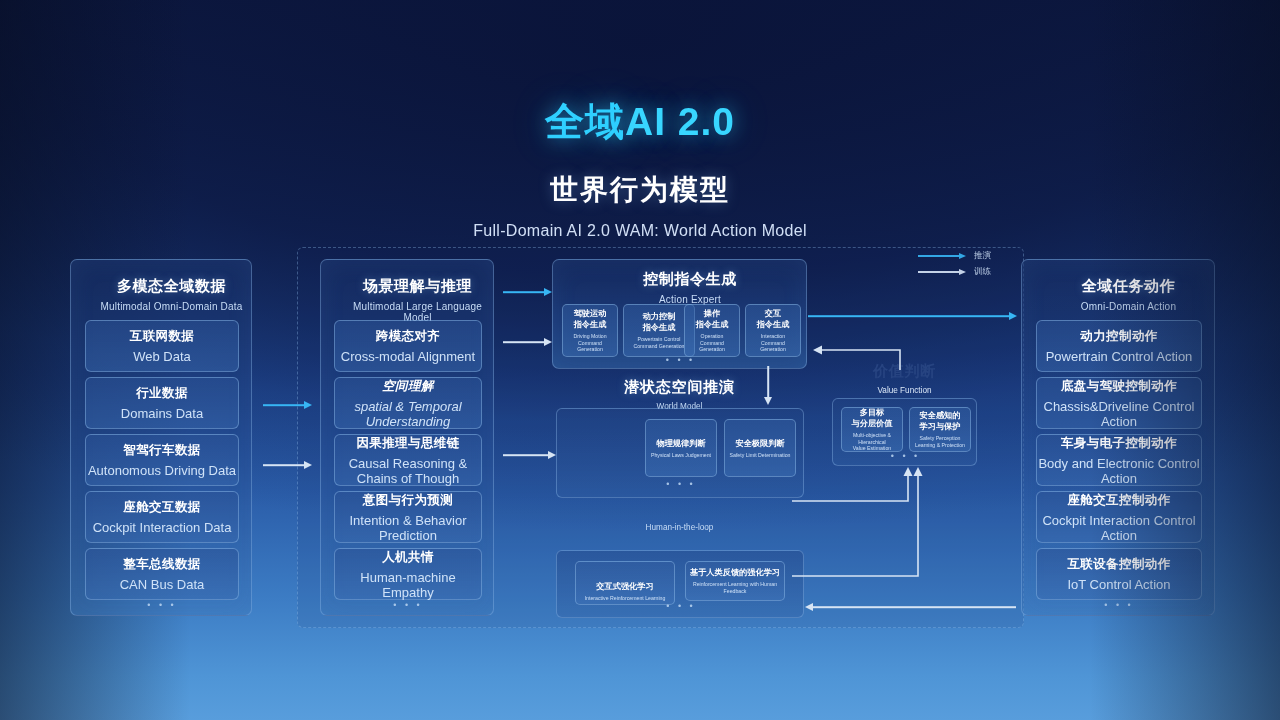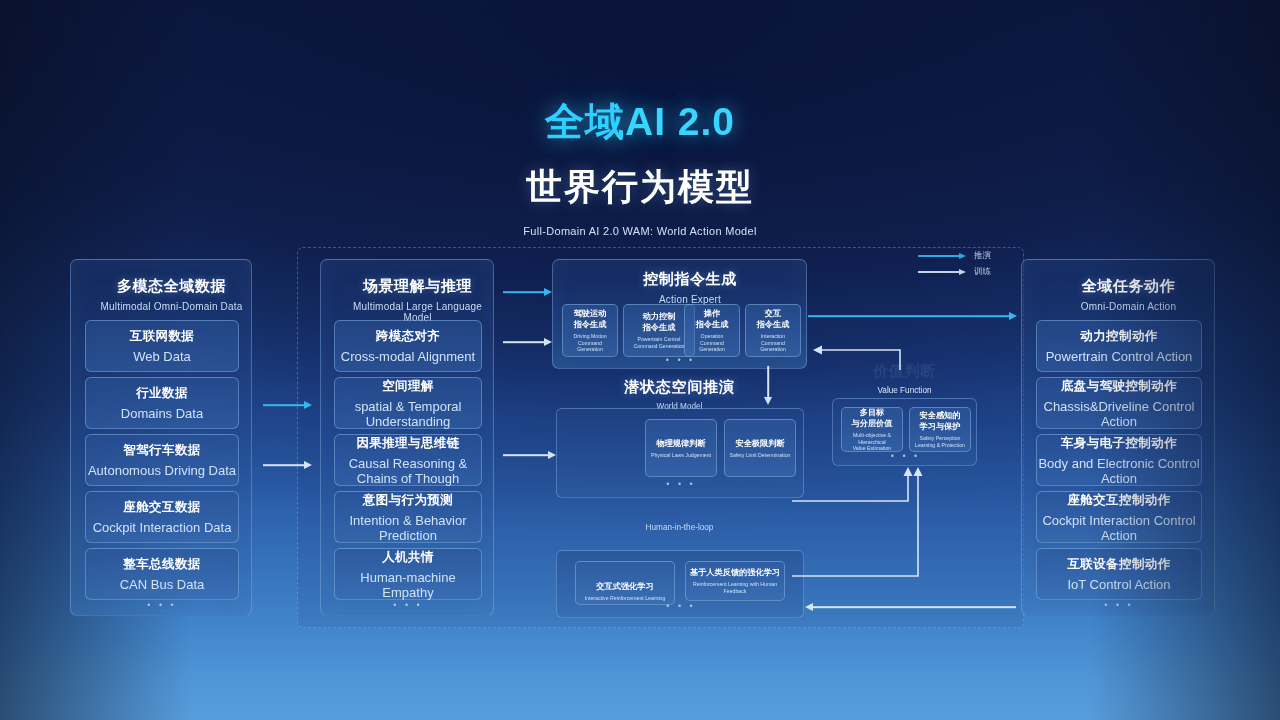--- a/index.html
+++ b/index.html
@@ -33,26 +33,26 @@
   
   .header { position:absolute; top:0; left:0; width:1280px; text-align:center; z-index:6; }
   .title-cn {
     margin-top: 95px;
     font-size: 39px; font-weight: 700; letter-spacing: 1px;
     color: #2fd0ff;
     text-shadow: 0 0 18px rgba(47,208,255,.55), 0 0 42px rgba(47,208,255,.25);
   }
   .title-cn .en { color:#38d6ff; }
   .subtitle-cn {
-    margin-top: 14px;
-    font-size: 36px; font-weight: 700; color:#ffffff; letter-spacing: 2px;
+    margin-top: 22px;
+    font-size: 28px; font-weight: 700; color:#ffffff; letter-spacing: 2px;
     text-shadow: 0 0 14px rgba(140,200,255,.35);
   }
   .subtitle-en {
-    margin-top: 13px; font-size: 11px; color:#dceaff; font-weight:400; letter-spacing:.3px;
+    margin-top: 13px; font-size: 16px; color:#dceaff; font-weight:400; letter-spacing:.3px;
     opacity:.95;
   }
 
   
   .panel {
     position:absolute; border-radius:7px;
     border:1px solid rgba(140,185,235,0.40);
     background: linear-gradient(180deg, rgba(24,48,104,0.62) 0%, rgba(36,76,146,0.50) 55%, rgba(58,114,180,0.42) 100%);
     box-shadow: inset 0 0 26px rgba(90,150,220,0.10);
     padding-left: 21px;
@@ -190,21 +190,21 @@
 
   <div class="panel" style="left:320px; top:259px; width:174px; height:357px;">
     <div class="panel-head" style="margin-top:17px;">
       <div class="cn">场景理解与推理</div>
       <div class="en">Multimodal Large Language Model</div>
     </div>
     <div class="card" style="left:13px; top:60px;  width:148px; height:52px;">
       <div class="cn">跨模态对齐</div>
       <div class="en">Cross-modal Alignment</div>
     </div>
-    <div class="card" style="left:13px; top:117px; width:148px; height:52px;">
+    <div class="card" style="left:13px; top:117px; width:148px; height:52px;font-style:italic;">
       <div class="cn">空间理解</div>
       <div class="en">spatial &amp; Temporal Understanding</div>
     </div>
     <div class="card" style="left:13px; top:174px; width:148px; height:52px;">
       <div class="cn">因果推理与思维链</div>
       <div class="en">Causal Reasoning &amp; Chains of Though</div>
     </div>
     <div class="card" style="left:13px; top:231px; width:148px; height:52px;">
       <div class="cn">意图与行为预测</div>
       <div class="en">Intention &amp; Behavior Prediction</div>

